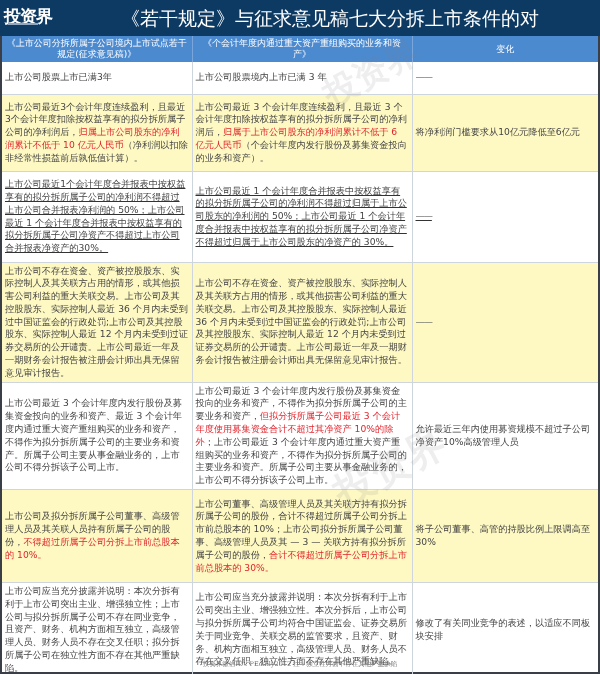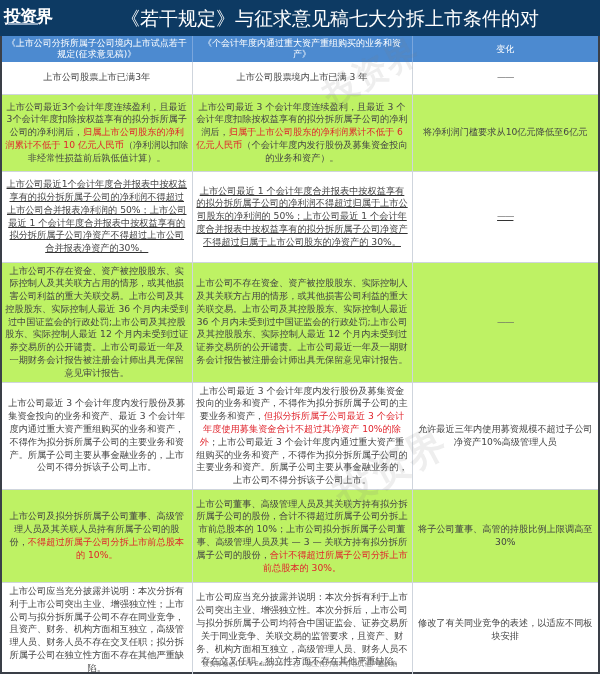--- a/index.html
+++ b/index.html
@@ -6,23 +6,23 @@
     html, body { width: 600px; height: 674px; overflow: hidden; background: #ffffff; }
     body { font-family: "DejaVu Sans", "Liberation Sans", sans-serif; color: #333; position: relative; }
     .frame { position: absolute; left: 0; top: 0; width: 600px; height: 674px; border: 2px solid #3a3f47; border-top: none; }
     .title-bar { position: absolute; left: 0; top: 0; width: 600px; height: 36px; background: #0d3a63; }
     .logo { position: absolute; left: 4px; top: 5px; font-family: "DejaVu Serif", "Liberation Serif", serif; font-weight: bold; color: #ffffff; font-size: 17px; letter-spacing: -1px; }
     .logo-sub { position: absolute; left: 8px; top: 23px; width: 30px; height: 2px; background: #8fa7c0; }
     .title { position: absolute; left: 120px; top: 0; width: 420px; height: 36px; line-height: 36px; text-align: center; color: #ffffff; font-size: 19px; }
     table { position: absolute; left: 2px; top: 36px; width: 596px; border-collapse: collapse; table-layout: fixed; }
     th { background: #4c8ad0; color: #ffffff; font-weight: normal; font-size: 9px; line-height: 11px; padding: 2px 4px; border-right: 1px solid #7aa6dc; text-align: center; height: 21px; }
     th:last-child { border-right: none; }
-    td { font-size: 9.2px; line-height: 12.8px; padding: 2px 3px; text-align: center; vertical-align: middle; color: #444; border-right: 1px solid #cfd5dd; border-bottom: 1px solid #cfd5dd; word-break: break-all; }
+    td { font-size: 9.2px; line-height: 12.8px; padding: 2px 3px; text-align: left; vertical-align: middle; color: #444; border-right: 1px solid #cfd5dd; border-bottom: 1px solid #cfd5dd; word-break: break-all; }
     td:last-child { border-right: none; }
-    tr.alt td { background: #bef264; }
+    tr.alt td { background: #fef9c3; }
     .red { color: #e0242c; }
     .dash { color: #666; letter-spacing: -1px; }
     .footer { position: absolute; left: 2px; top: 656px; width: 596px; height: 16px; text-align: center; font-size: 6.5px; color: #777; line-height: 16px; font-family: "DejaVu Serif", "Liberation Serif", serif; }
     .watermark { position: absolute; font-family: "DejaVu Serif", serif; font-weight: bold; color: rgba(120,120,120,0.13); transform: rotate(-28deg); pointer-events: none; }
     .wm1 { left: 320px; top: 50px; font-size: 34px; }
     .wm2 { left: 330px; top: 440px; font-size: 40px; }
   </style>
 </head>
 <body>
 

